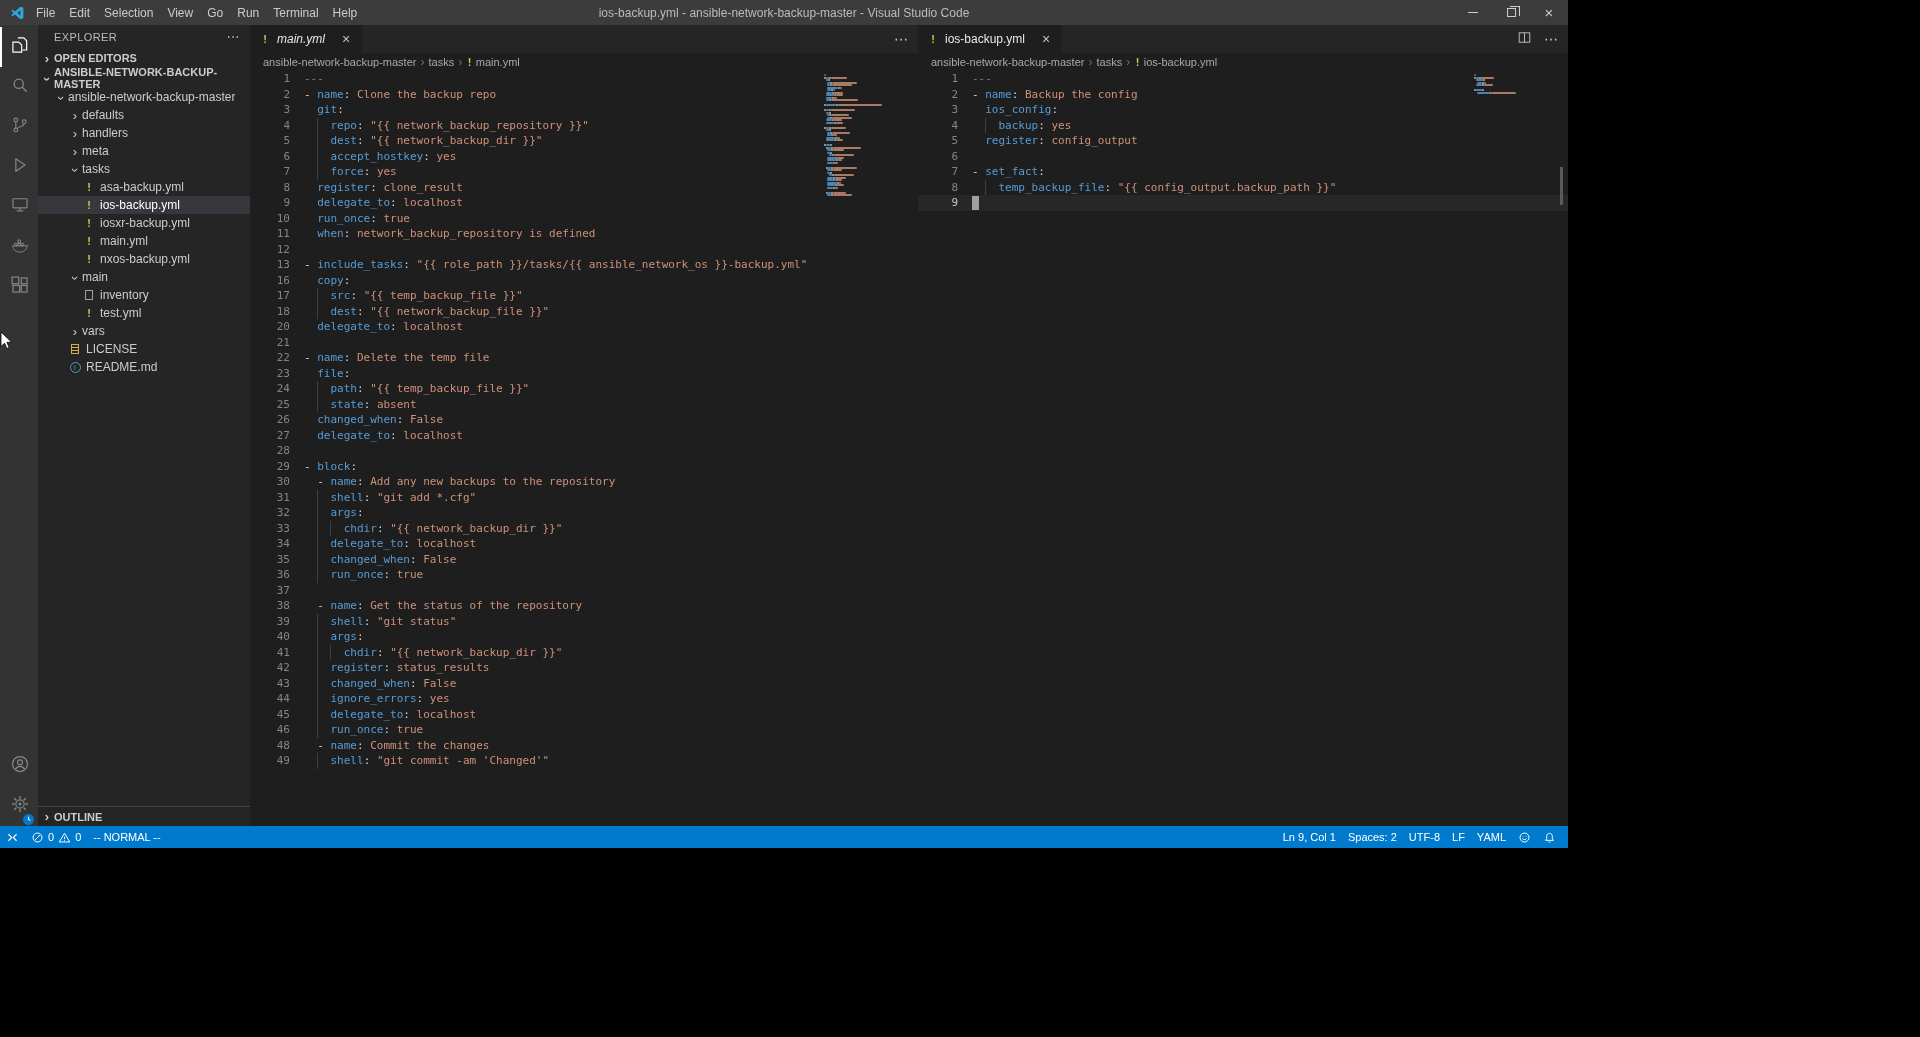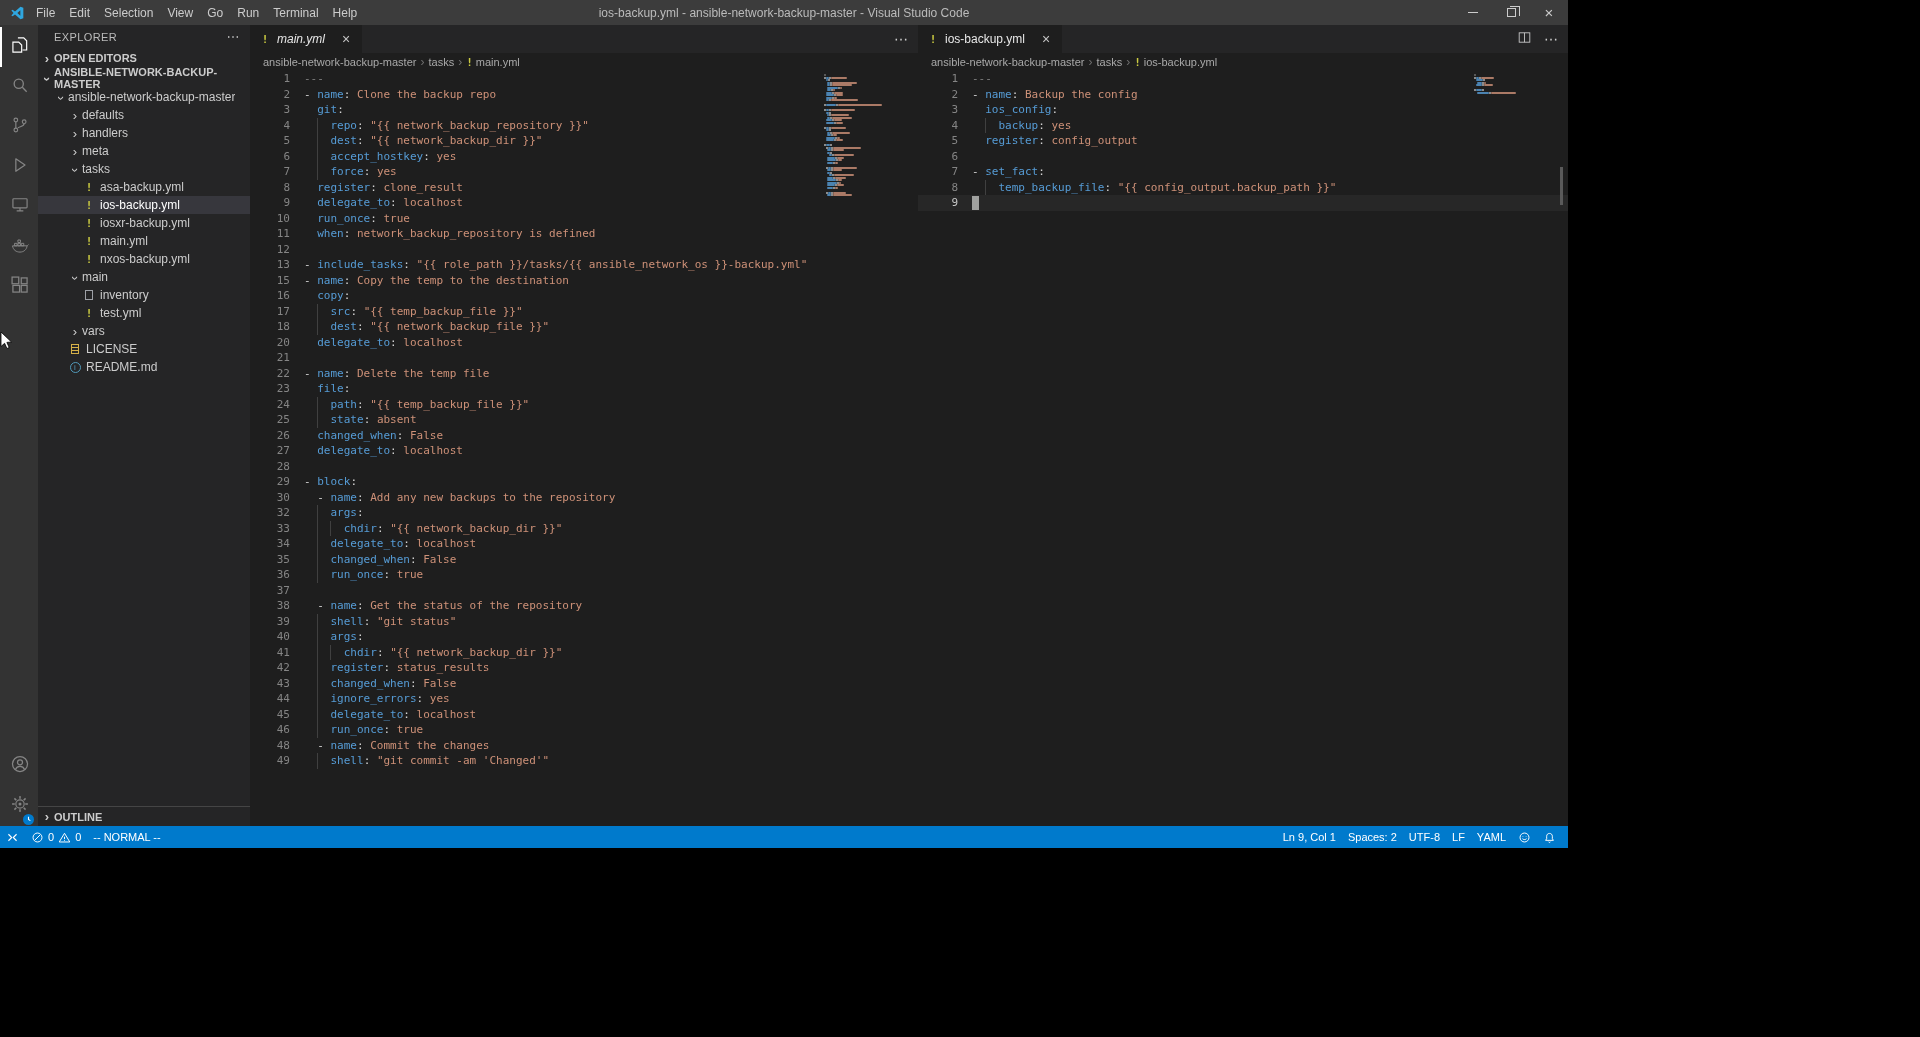--- a/index.html
+++ b/index.html
@@ -345,35 +345,35 @@
               <div class="code-row"><span class="ln">4</span><span class="code"><i class="guide" style="left: 27.24px;"></i><span class="t-p">    </span><span class="t-k">repo</span><span class="t-p">: </span><span class="t-s">"{{ network_backup_repository }}"</span></span></div>
               <div class="code-row"><span class="ln">5</span><span class="code"><i class="guide" style="left: 27.24px;"></i><span class="t-p">    </span><span class="t-k">dest</span><span class="t-p">: </span><span class="t-s">"{{ network_backup_dir }}"</span></span></div>
               <div class="code-row"><span class="ln">6</span><span class="code"><i class="guide" style="left: 27.24px;"></i><span class="t-p">    </span><span class="t-k">accept_hostkey</span><span class="t-p">: </span><span class="t-s">yes</span></span></div>
               <div class="code-row"><span class="ln">7</span><span class="code"><i class="guide" style="left: 27.24px;"></i><span class="t-p">    </span><span class="t-k">force</span><span class="t-p">: </span><span class="t-s">yes</span></span></div>
               <div class="code-row"><span class="ln">8</span><span class="code"><span class="t-p">  </span><span class="t-k">register</span><span class="t-p">: </span><span class="t-s">clone_result</span></span></div>
               <div class="code-row"><span class="ln">9</span><span class="code"><span class="t-p">  </span><span class="t-k">delegate_to</span><span class="t-p">: </span><span class="t-s">localhost</span></span></div>
               <div class="code-row"><span class="ln">10</span><span class="code"><span class="t-p">  </span><span class="t-k">run_once</span><span class="t-p">: </span><span class="t-s">true</span></span></div>
               <div class="code-row"><span class="ln">11</span><span class="code"><span class="t-p">  </span><span class="t-k">when</span><span class="t-p">: </span><span class="t-s">network_backup_repository is defined</span></span></div>
               <div class="code-row"><span class="ln">12</span><span class="code"></span></div>
               <div class="code-row"><span class="ln">13</span><span class="code"><span class="t-p">- </span><span class="t-k">include_tasks</span><span class="t-p">: </span><span class="t-s">"{{ role_path }}/tasks/{{ ansible_network_os }}-backup.yml"</span></span></div>
-              <div class="code-row"><span class="ln">15</span><span class="code"><span class="t-p">- </span><span class="t-k">name</span><span class="t-p">: </span><span class="t-s">Copy the temp to the destination</span></span></div>
               <div class="code-row"><span class="ln">16</span><span class="code"><span class="t-p">  </span><span class="t-k">copy</span><span class="t-p">:</span></span></div>
               <div class="code-row"><span class="ln">17</span><span class="code"><i class="guide" style="left: 27.24px;"></i><span class="t-p">    </span><span class="t-k">src</span><span class="t-p">: </span><span class="t-s">"{{ temp_backup_file }}"</span></span></div>
               <div class="code-row"><span class="ln">18</span><span class="code"><i class="guide" style="left: 27.24px;"></i><span class="t-p">    </span><span class="t-k">dest</span><span class="t-p">: </span><span class="t-s">"{{ network_backup_file }}"</span></span></div>
               <div class="code-row"><span class="ln">20</span><span class="code"><span class="t-p">  </span><span class="t-k">delegate_to</span><span class="t-p">: </span><span class="t-s">localhost</span></span></div>
               <div class="code-row"><span class="ln">21</span><span class="code"></span></div>
               <div class="code-row"><span class="ln">22</span><span class="code"><span class="t-p">- </span><span class="t-k">name</span><span class="t-p">: </span><span class="t-s">Delete the temp file</span></span></div>
               <div class="code-row"><span class="ln">23</span><span class="code"><span class="t-p">  </span><span class="t-k">file</span><span class="t-p">:</span></span></div>
               <div class="code-row"><span class="ln">24</span><span class="code"><i class="guide" style="left: 27.24px;"></i><span class="t-p">    </span><span class="t-k">path</span><span class="t-p">: </span><span class="t-s">"{{ temp_backup_file }}"</span></span></div>
               <div class="code-row"><span class="ln">25</span><span class="code"><i class="guide" style="left: 27.24px;"></i><span class="t-p">    </span><span class="t-k">state</span><span class="t-p">: </span><span class="t-s">absent</span></span></div>
               <div class="code-row"><span class="ln">26</span><span class="code"><span class="t-p">  </span><span class="t-k">changed_when</span><span class="t-p">: </span><span class="t-s">False</span></span></div>
               <div class="code-row"><span class="ln">27</span><span class="code"><span class="t-p">  </span><span class="t-k">delegate_to</span><span class="t-p">: </span><span class="t-s">localhost</span></span></div>
               <div class="code-row"><span class="ln">28</span><span class="code"></span></div>
               <div class="code-row"><span class="ln">29</span><span class="code"><span class="t-p">- </span><span class="t-k">block</span><span class="t-p">:</span></span></div>
               <div class="code-row"><span class="ln">30</span><span class="code"><span class="t-p">  - </span><span class="t-k">name</span><span class="t-p">: </span><span class="t-s">Add any new backups to the repository</span></span></div>
+              <div class="code-row"><span class="ln">31</span><span class="code"><i class="guide" style="left: 27.24px;"></i><span class="t-p">    </span><span class="t-k">shell</span><span class="t-p">: </span><span class="t-s">"git add *.cfg"</span></span></div>
               <div class="code-row"><span class="ln">32</span><span class="code"><i class="guide" style="left: 27.24px;"></i><span class="t-p">    </span><span class="t-k">args</span><span class="t-p">:</span></span></div>
               <div class="code-row"><span class="ln">33</span><span class="code"><i class="guide" style="left: 27.24px;"></i><i class="guide" style="left: 40.48px;"></i><span class="t-p">      </span><span class="t-k">chdir</span><span class="t-p">: </span><span class="t-s">"{{ network_backup_dir }}"</span></span></div>
               <div class="code-row"><span class="ln">34</span><span class="code"><i class="guide" style="left: 27.24px;"></i><span class="t-p">    </span><span class="t-k">delegate_to</span><span class="t-p">: </span><span class="t-s">localhost</span></span></div>
               <div class="code-row"><span class="ln">35</span><span class="code"><i class="guide" style="left: 27.24px;"></i><span class="t-p">    </span><span class="t-k">changed_when</span><span class="t-p">: </span><span class="t-s">False</span></span></div>
               <div class="code-row"><span class="ln">36</span><span class="code"><i class="guide" style="left: 27.24px;"></i><span class="t-p">    </span><span class="t-k">run_once</span><span class="t-p">: </span><span class="t-s">true</span></span></div>
               <div class="code-row"><span class="ln">37</span><span class="code"></span></div>
               <div class="code-row"><span class="ln">38</span><span class="code"><span class="t-p">  - </span><span class="t-k">name</span><span class="t-p">: </span><span class="t-s">Get the status of the repository</span></span></div>
               <div class="code-row"><span class="ln">39</span><span class="code"><i class="guide" style="left: 27.24px;"></i><span class="t-p">    </span><span class="t-k">shell</span><span class="t-p">: </span><span class="t-s">"git status"</span></span></div>
               <div class="code-row"><span class="ln">40</span><span class="code"><i class="guide" style="left: 27.24px;"></i><span class="t-p">    </span><span class="t-k">args</span><span class="t-p">:</span></span></div>
               <div class="code-row"><span class="ln">41</span><span class="code"><i class="guide" style="left: 27.24px;"></i><i class="guide" style="left: 40.48px;"></i><span class="t-p">      </span><span class="t-k">chdir</span><span class="t-p">: </span><span class="t-s">"{{ network_backup_dir }}"</span></span></div>

